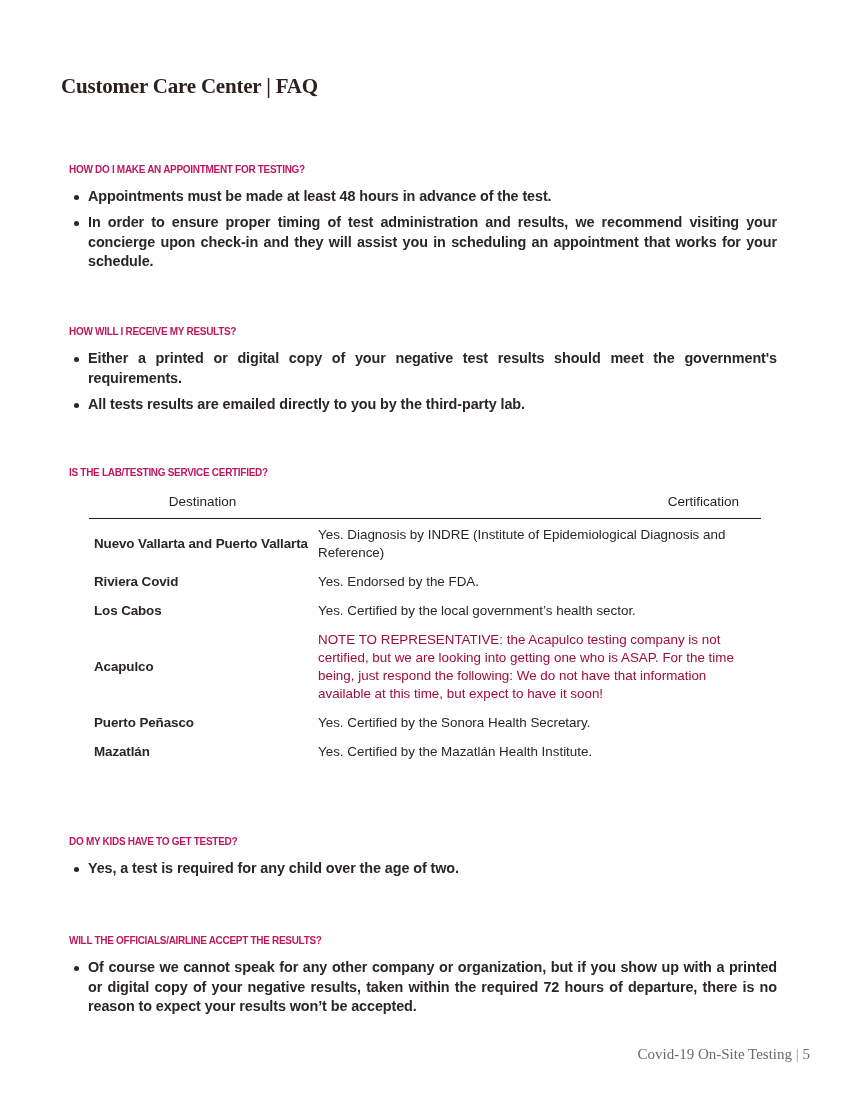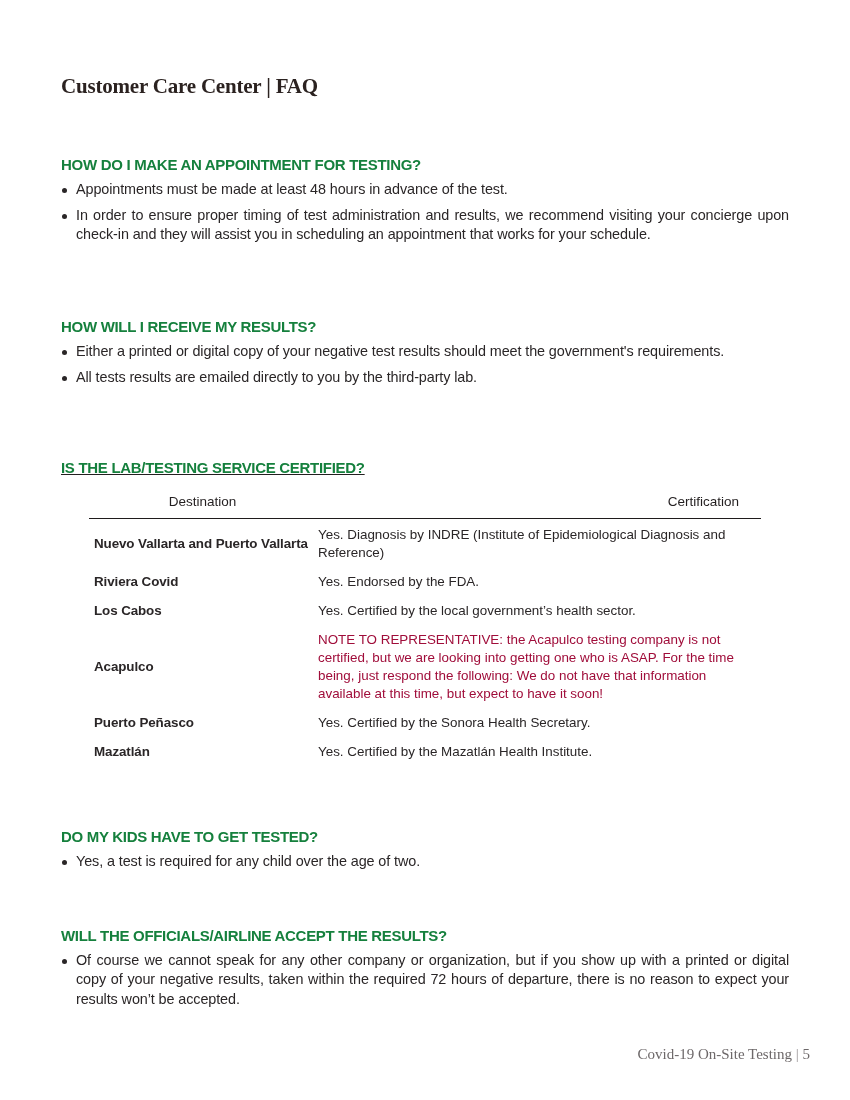--- a/index.html
+++ b/index.html
@@ -2,22 +2,22 @@
 <html><head>
 <meta charset="utf-8">
 <style>
   html, body { margin: 0; padding: 0; background: #ffffff; }
   body { width: 850px; height: 1100px; position: relative; overflow: hidden;
          font-family: "Liberation Sans", sans-serif; color: #231f20; }
   .title { position: absolute; left: 61px; top: 74px; margin: 0;
            font-family: Liberation Serif, serif; font-weight: bold; font-size: 21px;
            color: #2b2220; letter-spacing: -0.2px; }
   .section { position: absolute; left: 61px; width: 728px; }
-  .q { margin: 0; font-weight: bold; font-size: 15px; letter-spacing: -0.3px; color: #15803d; }
-  ul.ans { list-style: none; margin: 0; padding: 0; }
+  .q { margin: 8px; font-weight: bold; font-size: 10px; letter-spacing: -0.3px; color: #be185d; }
+  ul.ans { list-style: none; margin: 12px; padding: 0; font-weight: bold; }
   ul.ans li { position: relative; padding-left: 15px; font-size: 14.4px; line-height: 19.5px;
               text-align: justify; color: #2a2627; margin-top: 6.5px; letter-spacing: -0.1px; }
   ul.ans li .bullet { position: absolute; left: 1px; top: 8px; width: 5px; height: 5px;
                       border-radius: 50%; background: #2a2627; }
   .tbl { position: absolute; left: 89px; top: 494px; width: 672px; }
   .thead { display: flex; border-bottom: 1.5px solid #1f1b1c; height: 24px; font-size: 13.5px; color: #231f20; }
   .thead .c1 { width: 227px; text-align: center; }
   .thead .c2 { flex: 1; text-align: right; padding-right: 22px; }
   .trow { display: flex; align-items: center; font-size: 13.4px; line-height: 18px; padding: 5.5px 0; }
   .trow .c1 { width: 229px; padding-left: 5px; box-sizing: border-box; font-weight: bold; color: #2a2627; letter-spacing: -0.1px; }
@@ -41,21 +41,21 @@
 </div>
 
 <div class="section" style="top:318px;">
   <h2 class="q">HOW WILL I RECEIVE MY RESULTS?</h2>
   <ul class="ans">
     <li><span class="bullet"></span><span>Either a printed or digital copy of your negative test results should meet the government's requirements.</span></li>
     <li><span class="bullet"></span><span>All tests results are emailed directly to you by the third-party lab.</span></li>
   </ul>
 </div>
 
-<div class="section" style="top:459px;text-decoration:underline;">
+<div class="section" style="top:459px;">
   <h2 class="q">IS THE LAB/TESTING SERVICE CERTIFIED?</h2>
 </div>
 
 <div class="tbl">
   <div class="thead">
     <div class="c1">Destination</div>
     <div class="c2">Certification</div>
   </div>
   <div class="trow" style="padding-top:7px;">
     <div class="c1">Nuevo Vallarta  and Puerto Vallarta</div>

